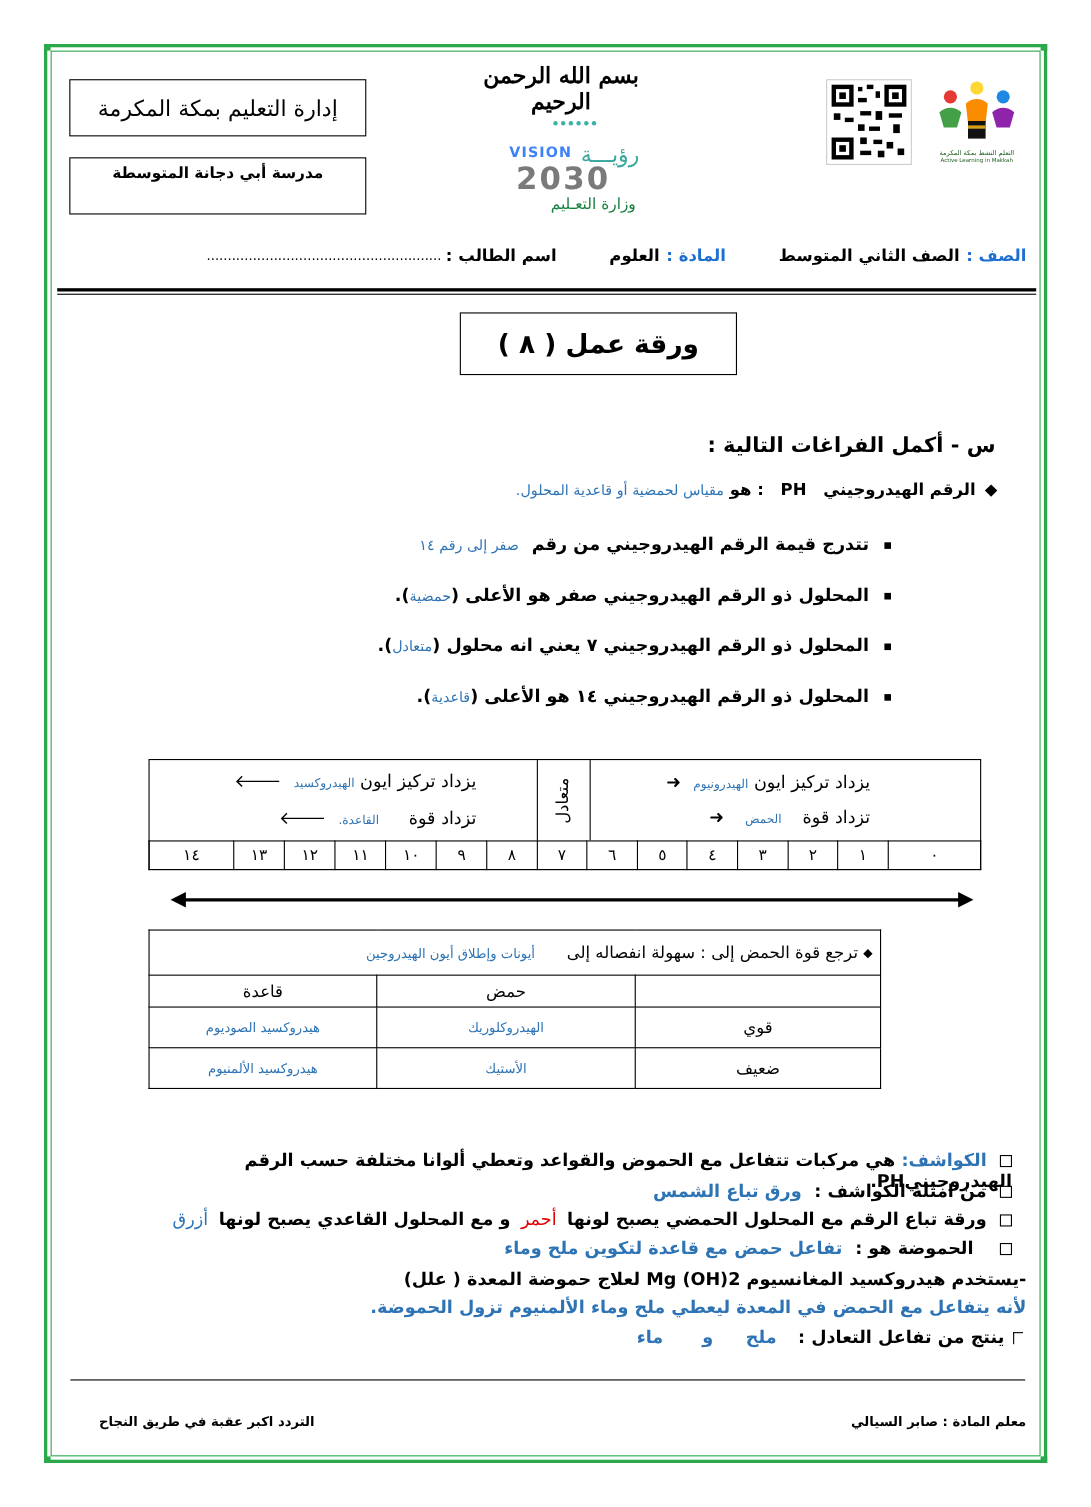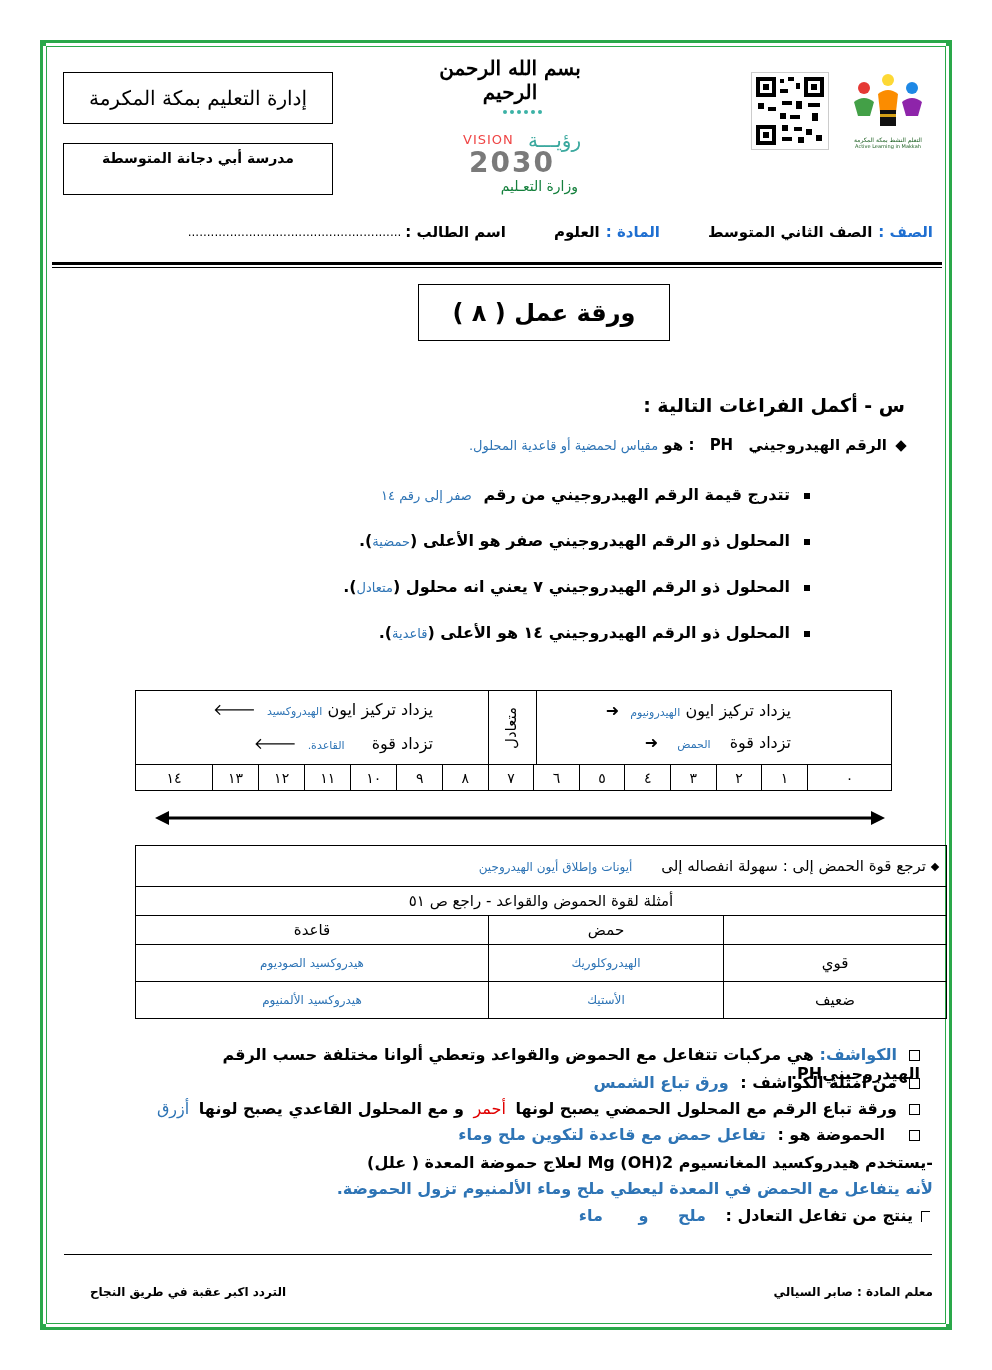--- a/index.html
+++ b/index.html
@@ -41,21 +41,21 @@
 <div class="abs rtl logo-text" style="left:420px;top:56px;width:180px;text-align:center;font-size:20px;font-weight:bold;">بسم الله الرحمن الرحيم</div>
 <div class="abs" style="left:463px;top:100px;width:120px;height:95px;">
   <div style="position:absolute;left:40px;top:10px;width:40px;height:12px;display:flex;gap:3px;">
     <span style="width:4px;height:4px;background:#3bb2a6;border-radius:2px;"></span>
     <span style="width:4px;height:4px;background:#3bb2a6;border-radius:2px;"></span>
     <span style="width:4px;height:4px;background:#3bb2a6;border-radius:2px;"></span>
     <span style="width:4px;height:4px;background:#3bb2a6;border-radius:2px;"></span>
     <span style="width:4px;height:4px;background:#3bb2a6;border-radius:2px;"></span>
     <span style="width:4px;height:4px;background:#3bb2a6;border-radius:2px;"></span>
   </div>
-  <div style="position:absolute;left:0;top:32px;font-size:13px;color:#ef4444;letter-spacing:1px;">VISION</div>
+  <div style="position:absolute;left:0;top:32px;font-size:13px;color:#3b82f6;letter-spacing:1px;font-weight:bold;">VISION</div>
   <div class="rtl" style="position:absolute;left:65px;top:28px;font-size:20px;color:#3aa89e;">رؤيـــة</div>
   <div style="position:absolute;left:6px;top:46px;font-size:28px;color:#7a7a7a;font-weight:bold;letter-spacing:2px;">2030</div>
   <div class="rtl" style="position:absolute;left:0;top:78px;width:115px;font-size:14px;color:#15803d;">وزارة التعـليم</div>
 </div>
 
 <div class="abs" style="left:751px;top:72px;width:78px;height:78px;border:1px solid #ccc;box-sizing:border-box;background:#fff;">
   <svg width="76" height="76" viewBox="0 0 76 76">
     <rect x="4" y="4" width="20" height="20" fill="#000"></rect>
       <rect x="8" y="8" width="12" height="12" fill="#fff"></rect>
       <rect x="11" y="11" width="6" height="6" fill="#000"></rect>
@@ -194,30 +194,27 @@
 </div>
 
 <div class="abs" style="left:155px;top:808px;width:730px;height:20px;">
   <svg width="730" height="20" viewBox="0 0 730 20">
     <line x1="10" y1="10" x2="720" y2="10" stroke="#000" stroke-width="3"></line>
     <polygon points="0,10 14,3 14,17" fill="#000"></polygon>
     <polygon points="730,10 716,3 716,17" fill="#000"></polygon>
   </svg>
 </div>
 
-<table class="str-table rtl abs" style="left:135px;top:845px;width:812px;">
+<table class="str-table rtl abs" style="left:135px;top:845px;width:666px;">
   <tbody>
       <tr>
     <td colspan="3" style="text-align:right;padding-right:8px;height:38px;">
       <span class="diamond" style="margin-left:6px;width:6px;height:6px;"></span><span>ترجع قوة الحمض إلى : سهولة انفصاله إلى</span>
       <span class="blue" style="font-size:12px;margin-right:24px;">أيونات وإطلاق أيون الهيدروجين</span>
     </td>
-  </tr>
-  <tr>
-    <td colspan="3" style="height:26px;">أمثلة لقوة الحموض والقواعد  - راجع  ص ٥١</td>
   </tr>
   <tr style="height:26px;">
     <td style="width:220px;height:26px;"></td>
     <td style="width:232px;height:26px;">حمض</td>
     <td style="height:26px;">قاعدة</td>
   </tr>
   <tr>
     <td>قوي</td>
     <td class="blue" style="font-size:12px;">الهيدروكلوريك</td>
     <td class="blue" style="font-size:12px;">هيدروكسيد الصوديوم</td>

